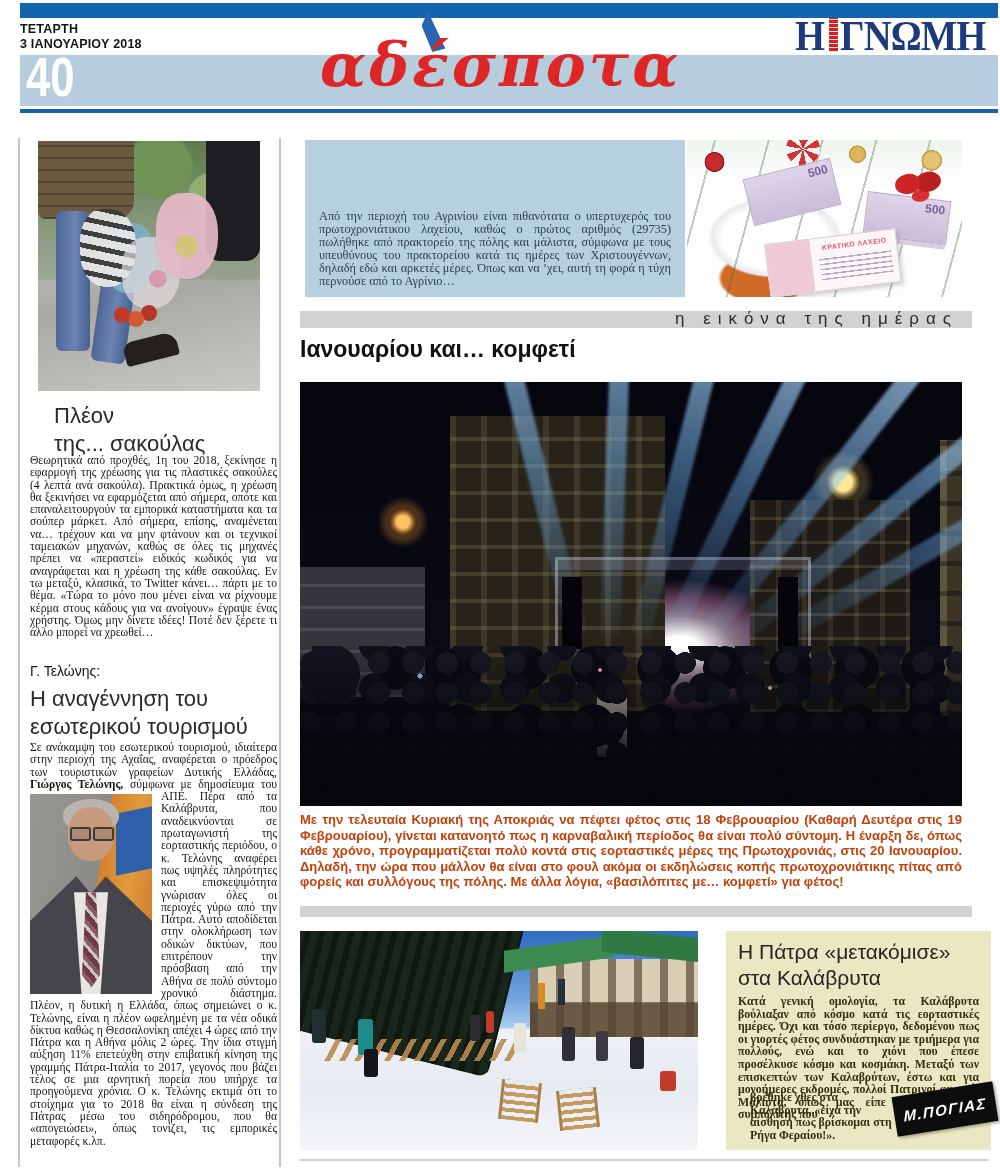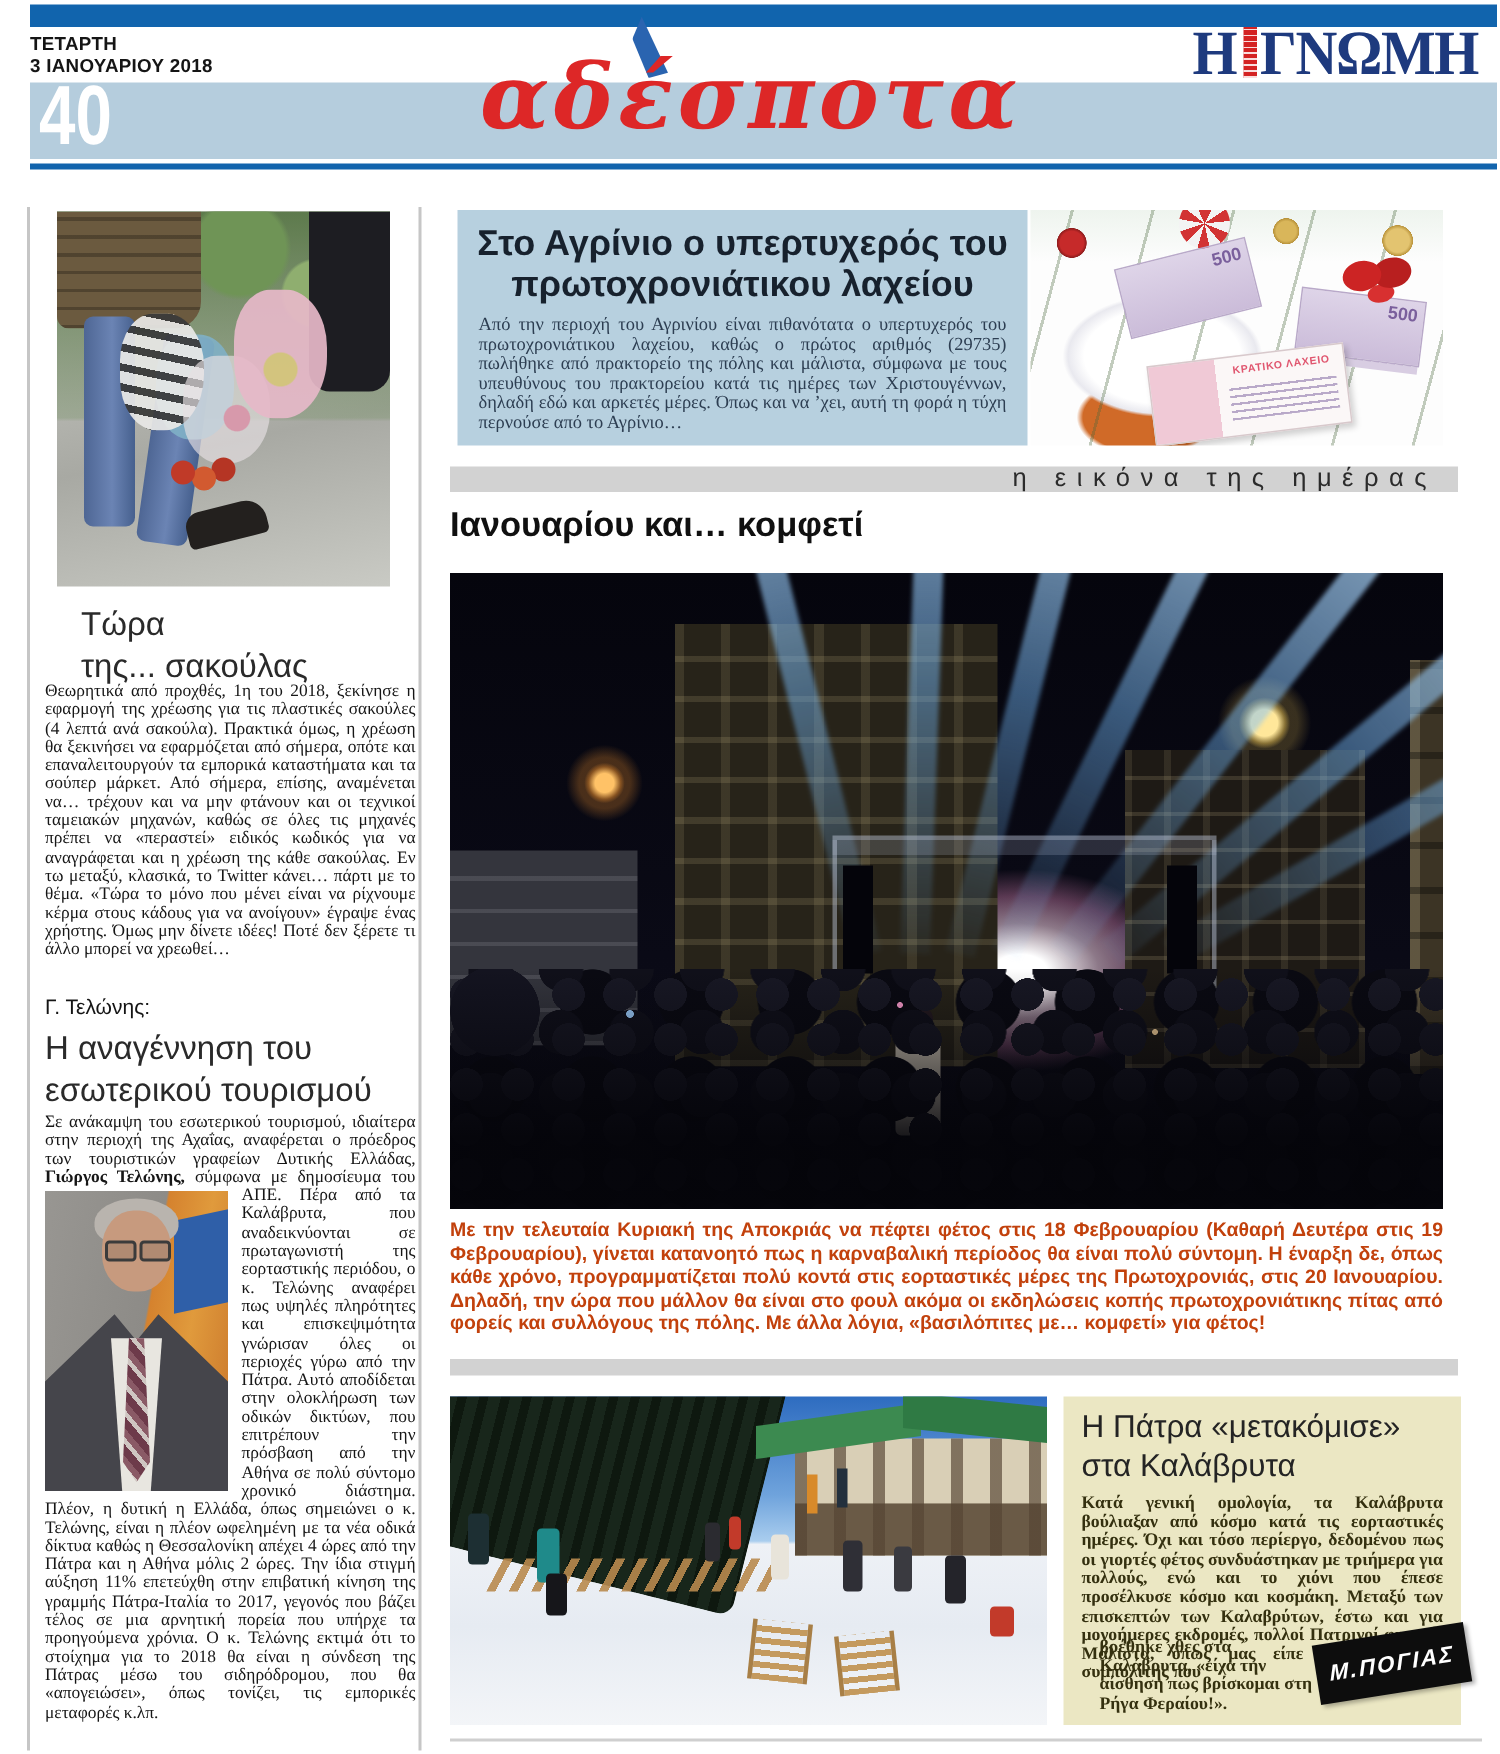--- a/index.html
+++ b/index.html
@@ -178,21 +178,21 @@
   .roof1{position:absolute;right:84px;top:12px;width:110px;height:22px;background:#3c8a50;transform:skewY(-8deg);}
   .roof2{position:absolute;right:0;top:2px;width:96px;height:24px;background:#2f7a44;transform:skewY(6deg);}
   .banner{position:absolute;width:7px;height:26px;background:#23303d;}
   .deckchairs{position:absolute;left:30px;top:108px;width:190px;height:22px;transform:skewX(-28deg);
      background:repeating-linear-gradient(90deg,#b98a4e 0 6px,transparent 6px 15px);opacity:.9;}
   .skier{position:absolute;border-radius:3px;}
   .chair{position:absolute;width:34px;height:40px;background:repeating-linear-gradient(0deg,#c49a5e 0 4px,transparent 4px 8px);
      border-left:3px solid #a87f46;border-right:3px solid #a87f46;transform:rotate(6deg);}
 
   
-  .kalavryta-box{left:709px;top:931px;width:265px;height:219px;background:#ebe7c3;}
+  .kalavryta-box{left:726px;top:931px;width:265px;height:219px;background:#ebe7c3;}
   .kal-head{position:absolute;left:12px;top:8px;font-size:21px;line-height:26px;color:#242424;}
   .kal-body{position:absolute;left:12px;top:64px;width:241px;font-family:"Liberation Serif",serif;
      font-weight:bold;font-size:11.8px;line-height:12.6px;text-align:justify;color:#34300f;}
   .kal-body2{position:absolute;left:12px;top:160px;width:152px;font-family:"Liberation Serif",serif;
      font-weight:bold;font-size:11.8px;line-height:12.6px;color:#34300f;margin-left:12px;}
   .sig-tag{position:absolute;left:168px;top:158px;width:102px;height:40px;background:#0d0d0d;
      transform:rotate(-9deg);display:flex;align-items:center;justify-content:center;
      box-shadow:2px 2px 3px rgba(0,0,0,.3);}
   .sig-txt{color:#fff;font-style:italic;font-weight:bold;font-size:15px;letter-spacing:1.5px;transform:skewX(-6deg);}
 
@@ -229,21 +229,21 @@
     <div class="abs shoe"></div>
     <div class="abs dark-person"></div>
     <div class="abs bag bag-blue"></div>
     <div class="abs bag bag-white"></div>
     <div class="abs bag bag-clear"></div>
     <div class="abs bag bag-pink"></div>
     <div class="abs apples"></div>
   </div>
 
   <div class="abs col-head" style="left:54px;top:402px;">
-    <div>Τώρα</div>
+    <div>Πλέον</div>
     <div>της... σακούλας</div>
   </div>
   <div class="abs serif-body" style="left:30px;top:455px;width:247px;">Θεωρητικά από προχθές, 1η του 2018, ξεκίνησε η εφαρμογή της χρέωσης για τις πλαστικές σακούλες (4 λεπτά ανά σακούλα). Πρακτικά όμως, η χρέωση θα ξεκινήσει να εφαρμόζεται από σήμερα, οπότε και επαναλειτουργούν τα εμπορικά καταστήματα και τα σούπερ μάρκετ. Από σήμερα, επίσης, αναμένεται να… τρέχουν και να μην φτάνουν και οι τεχνικοί ταμειακών μηχανών, καθώς σε όλες τις μηχανές πρέπει να «περαστεί» ειδικός κωδικός για να αναγράφεται και η χρέωση της κάθε σακούλας. Εν τω μεταξύ, κλασικά, το Twitter κάνει… πάρτι με το θέμα. «Τώρα το μόνο που μένει είναι να ρίχνουμε κέρμα στους κάδους για να ανοίγουν» έγραψε ένας χρήστης. Όμως μην δίνετε ιδέες! Ποτέ δεν ξέρετε τι άλλο μπορεί να χρεωθεί…</div>
 
   <div class="abs kicker" style="left:30px;top:663px;">Γ. Τελώνης:</div>
   <div class="abs col-head" style="left:30px;top:685px;">
     <div>Η αναγέννηση του</div>
     <div>εσωτερικού τουρισμού</div>
   </div>
 
@@ -255,24 +255,20 @@
       <span class="p-face"></span>
       <span class="p-lens" style="left:40px;"></span>
       <span class="p-lens" style="left:63px;"></span>
       <span class="p-suit"></span>
       <span class="p-shirt"></span>
       <span class="p-tie"></span>
     </span><span>ΑΠΕ. Πέρα από τα Καλάβρυτα, που αναδεικνύονται σε πρωταγωνιστή της εορταστικής περιόδου, ο κ. Τελώνης αναφέρει πως υψηλές πληρότητες και επισκεψιμότητα γνώρισαν όλες οι περιοχές γύρω από την Πάτρα. Αυτό αποδίδεται στην ολοκλήρωση των οδικών δικτύων, που επιτρέπουν την πρόσβαση από την Αθήνα σε πολύ σύντομο χρονικό διάστημα. Πλέον, η δυτική η Ελλάδα, όπως σημειώνει ο κ. Τελώνης, είναι η πλέον ωφελημένη με τα νέα οδικά δίκτυα καθώς η Θεσσαλονίκη απέχει 4 ώρες από την Πάτρα και η Αθήνα μόλις 2 ώρες. Την ίδια στιγμή αύξηση 11% επετεύχθη στην επιβατική κίνηση της γραμμής Πάτρα-Ιταλία το 2017, γεγονός που βάζει τέλος σε μια αρνητική πορεία που υπήρχε τα προηγούμενα χρόνια. Ο κ. Τελώνης εκτιμά ότι το στοίχημα για το 2018 θα είναι η σύνδεση της Πάτρας μέσω του σιδηρόδρομου, που θα «απογειώσει», όπως τονίζει, τις εμπορικές μεταφορές κ.λπ.</span>
   </div>
 
   <div class="abs lottery-box">
-    <div class="lottery-title">
-      <div>Στο Αγρίνιο ο υπερτυχερός του</div>
-      <div>πρωτοχρονιάτικου λαχείου</div>
-    </div>
     <div class="lottery-body">Από την περιοχή του Αγρινίου είναι πιθανότατα ο υπερτυχερός του πρωτοχρονιάτικου λαχείου, καθώς ο πρώτος αριθμός (29735) πωλήθηκε από πρακτορείο της πόλης και μάλιστα, σύμφωνα με τους υπευθύνους του πρακτορείου κατά τις ημέρες των Χριστουγέννων, δηλαδή εδώ και αρκετές μέρες. Όπως και να ’χει, αυτή τη φορά η τύχη περνούσε από το Αγρίνιο…</div>
   </div>
 
   <div class="abs lottery-photo">
     <div class="candy"></div>
     <div class="note note1">500</div>
     <div class="note note2">500</div>
     <div class="bow"></div>
     <div class="ticket">
       <div class="ticket-label">ΚΡΑΤΙΚΟ ΛΑΧΕΙΟ</div>

